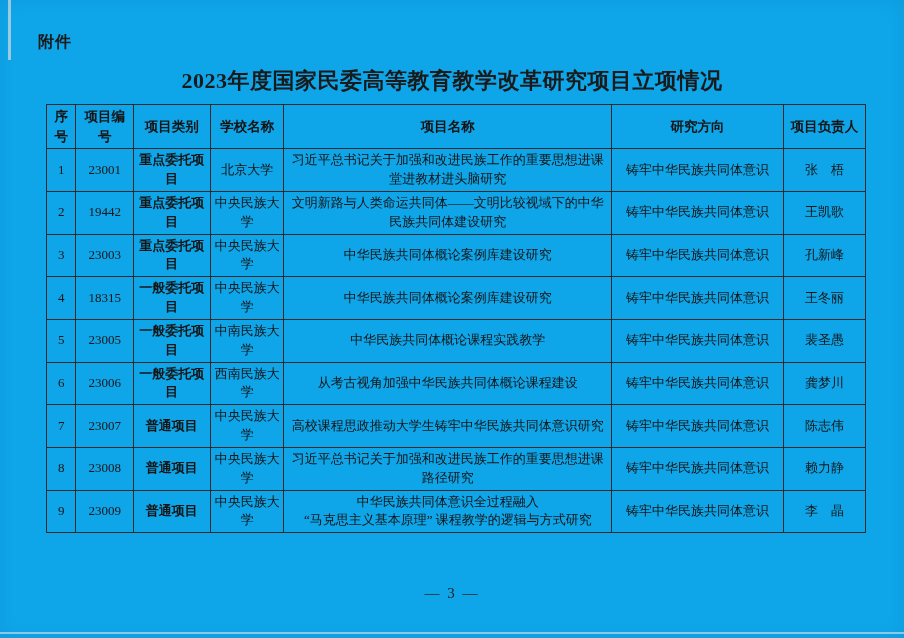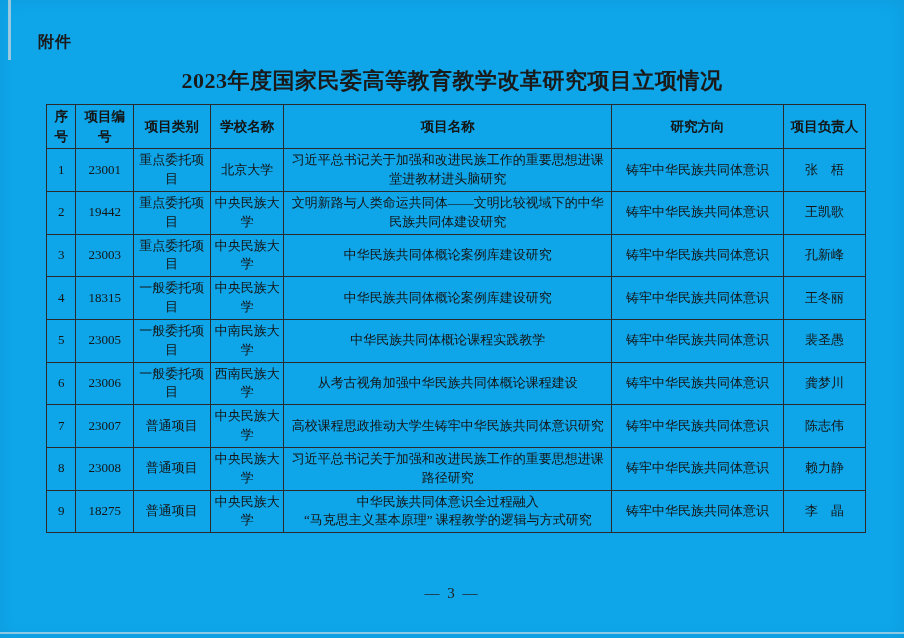--- a/index.html
+++ b/index.html
@@ -58,21 +58,21 @@
     font-size: 13px;
     line-height: 1.45;
     color: #151515;
   }
   .approval-table th {
     font-size: 13.5px;
     font-weight: bold;
     height: 34px;
   }
   .approval-table tr.data-row { height: 38px; }
-  .cell-category { font-size: 12px; }
+  .cell-category { font-size: 12px; font-weight: bold; }
   .cell-project-name { white-space: pre-line; }
   .cell-leader { font-size: 13.5px; }
   .page-number {
     position: absolute;
     left: 0; top: 585px;
     width: 100%;
     text-align: center;
     font-size: 15px;
     letter-spacing: 2px;
     color: #222;
@@ -180,21 +180,21 @@
         <td>23008</td>
         <td class="cell-category">普通项目</td>
         <td>中央民族大学</td>
         <td class="cell-project-name">习近平总书记关于加强和改进民族工作的重要思想进课
 路径研究</td>
         <td>铸牢中华民族共同体意识</td>
         <td class="cell-leader">赖力静</td>
       </tr>
       <tr class="data-row">
         <td>9</td>
-        <td>18275</td>
+        <td>23009</td>
         <td class="cell-category">普通项目</td>
         <td>中央民族大学</td>
         <td class="cell-project-name">中华民族共同体意识全过程融入
 “马克思主义基本原理” 课程教学的逻辑与方式研究</td>
         <td>铸牢中华民族共同体意识</td>
         <td class="cell-leader">李　晶</td>
       </tr>
     </tbody>
   </table>
 

